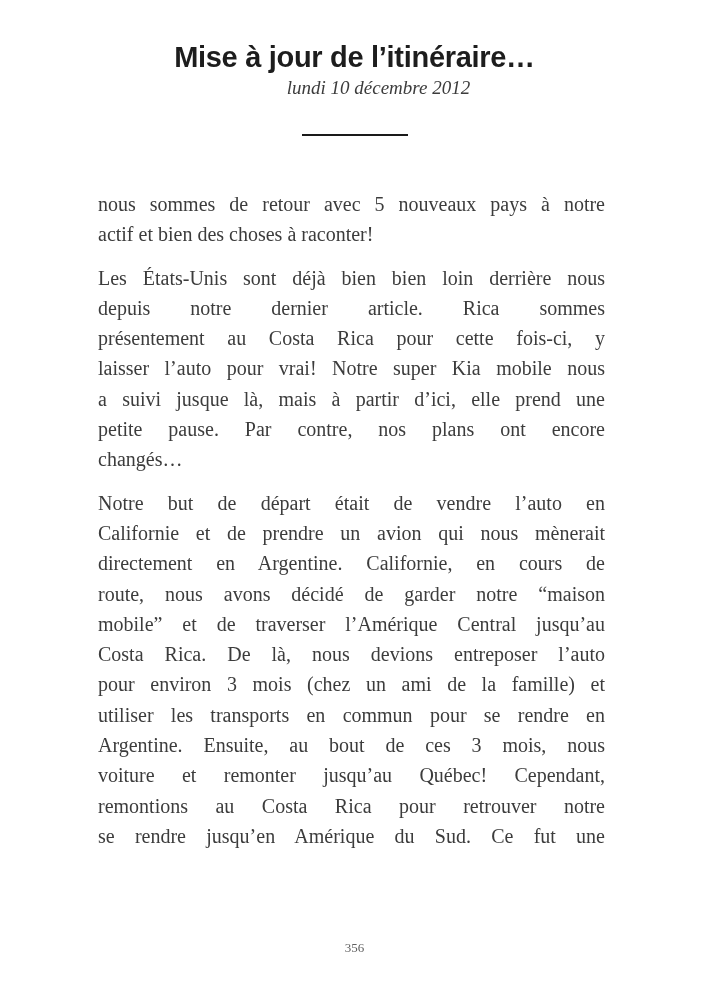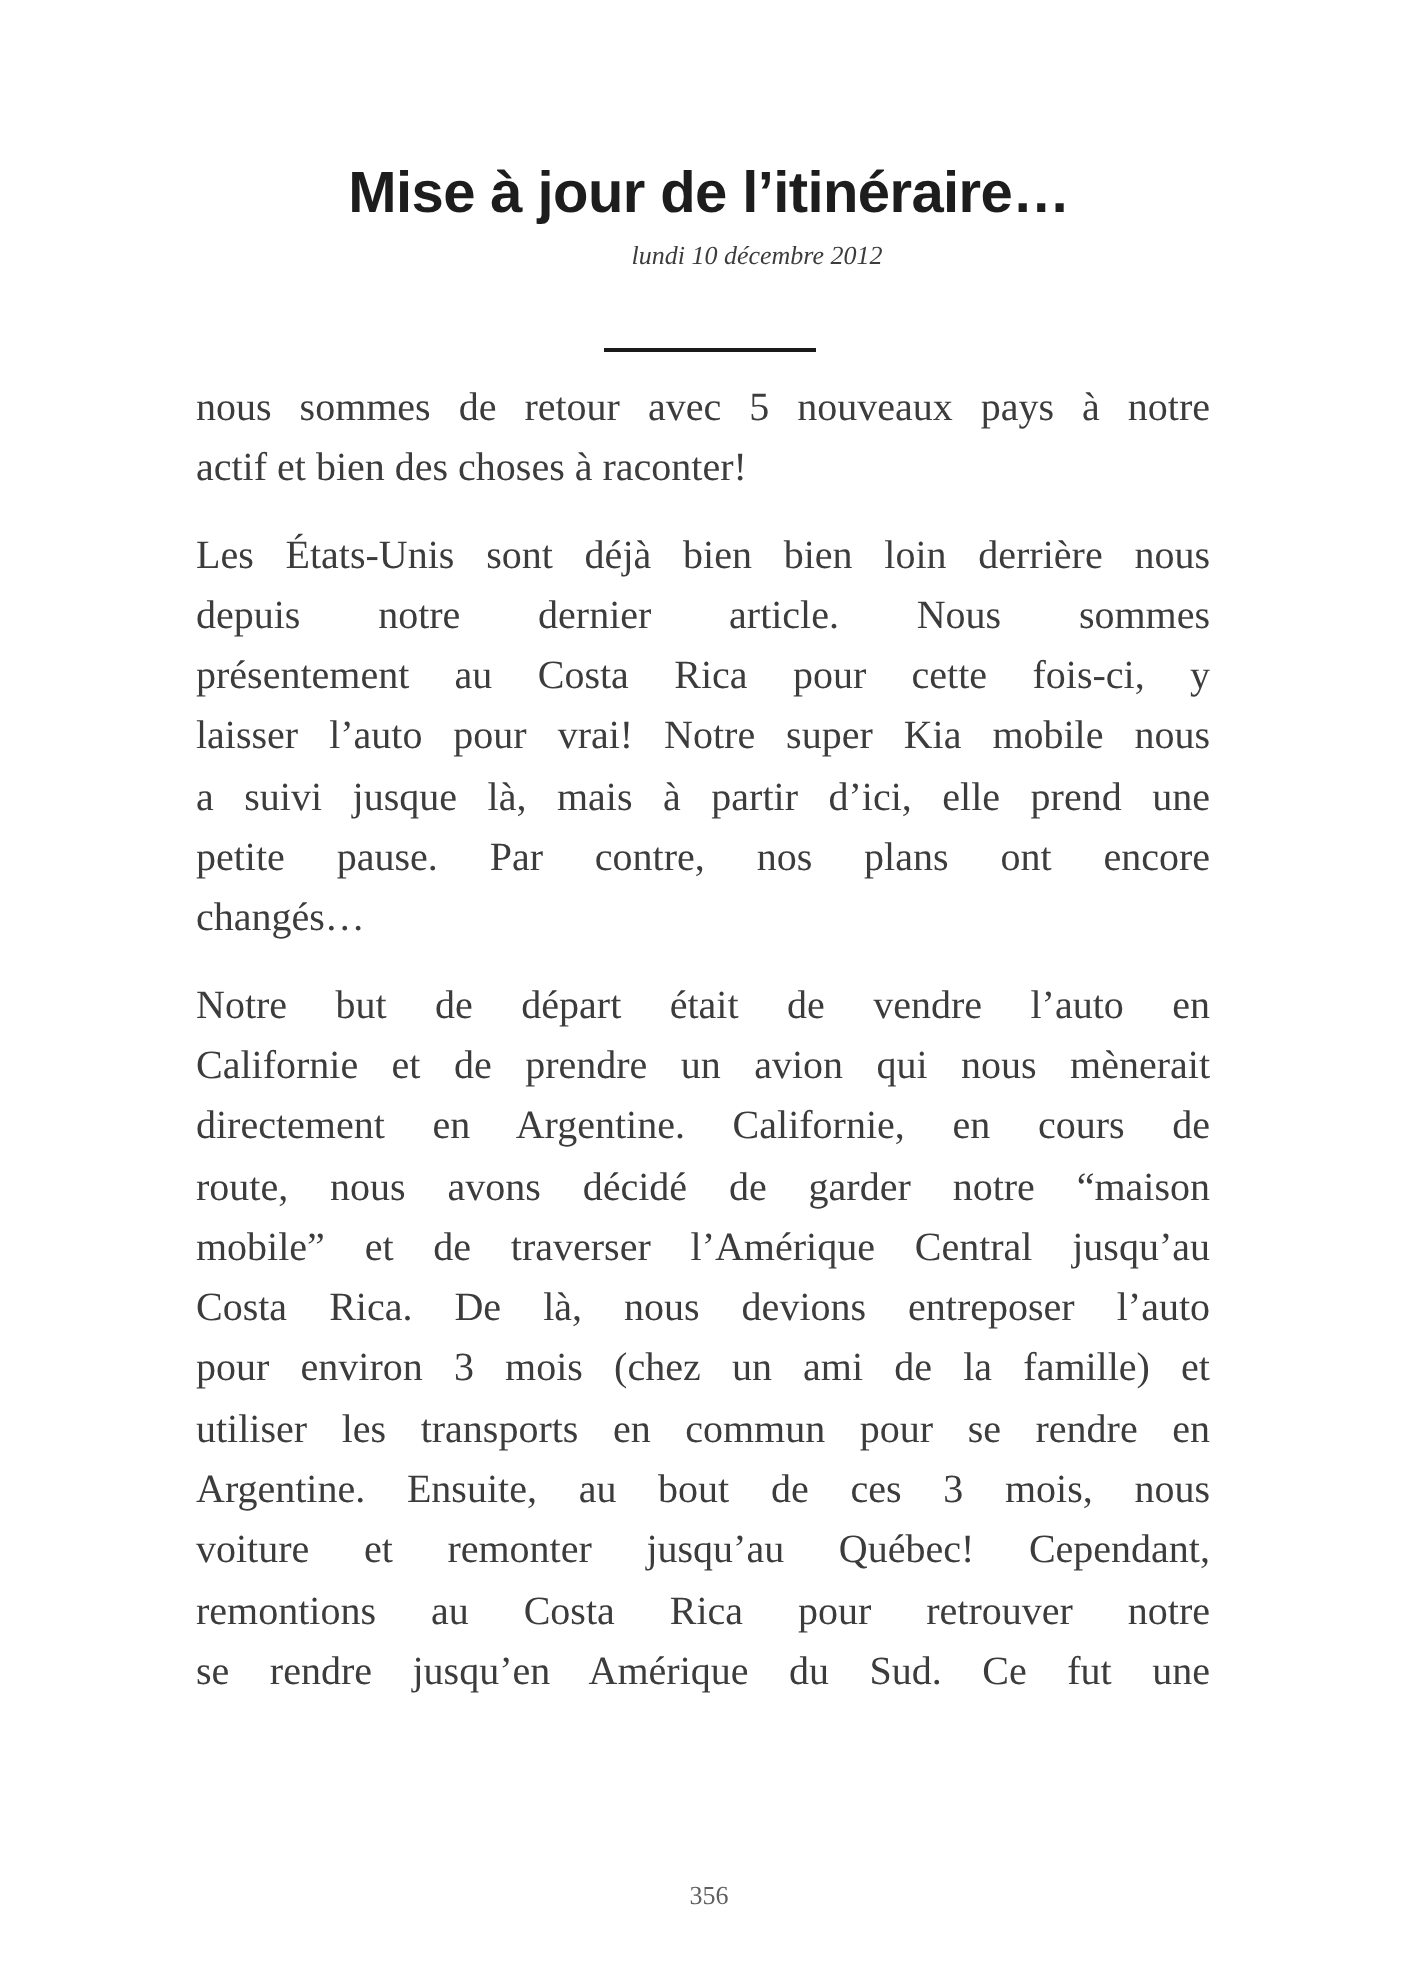--- a/index.html
+++ b/index.html
@@ -10,34 +10,34 @@
   .page {
     position: relative;
     width: 709px;
     height: 992px;
     background: var(--page-bg, #ffffff);
     overflow: hidden;
     font-family: "Liberation Serif", "DejaVu Serif", serif;
   }
   .post-title {
     margin: 0;
-    padding-top: 80px;
+    padding-top: 40px;
     text-align: center;
     font-family: "Liberation Sans", "DejaVu Sans", sans-serif;
     font-weight: 700;
     font-size: 29px;
     line-height: 35px;
     letter-spacing: -0.3px;
     color: var(--title-color, #1d1d1d);
   }
   .post-date {
     margin-top: 4px;
     text-align: center;
     font-style: italic;
-    font-size: 13px;
+    font-size: 19px;
     line-height: 17px;
     color: var(--body-color, #3c3c3c);
     padding-left: 48px;
   }
   .section-divider {
     width: 106px;
     height: 0;
     border-top: 2px solid var(--divider-color, #1a1a1a);
     margin: 38px auto 0 auto;
   }
@@ -79,21 +79,21 @@
   <h1 class="post-title">Mise à jour de l’itinéraire…</h1>
   <div class="post-date">lundi 10 décembre 2012</div>
   <div class="section-divider"></div>
   <div class="post-body">
       <div class="paragraph">
         <div class="line">nous sommes de retour avec 5 nouveaux pays à notre</div>
         <div class="line line-left-last">actif et bien des choses à raconter!</div>
       </div>
       <div class="paragraph">
         <div class="line">Les États-Unis sont déjà bien bien loin derrière nous</div>
-        <div class="line">depuis notre dernier article. Nous sommes</div>
+        <div class="line">depuis notre dernier article. Rica sommes</div>
         <div class="line">présentement au Costa Rica pour cette fois-ci, y</div>
         <div class="line">laisser l’auto pour vrai! Notre super Kia mobile nous</div>
         <div class="line">a suivi jusque là, mais à partir d’ici, elle prend une</div>
         <div class="line">petite pause. Par contre, nos plans ont encore</div>
         <div class="line line-left-last">changés…</div>
       </div>
       <div class="paragraph">
         <div class="line">Notre but de départ était de vendre l’auto en</div>
         <div class="line">Californie et de prendre un avion qui nous mènerait</div>
         <div class="line">directement en Argentine. Californie, en cours de</div>

